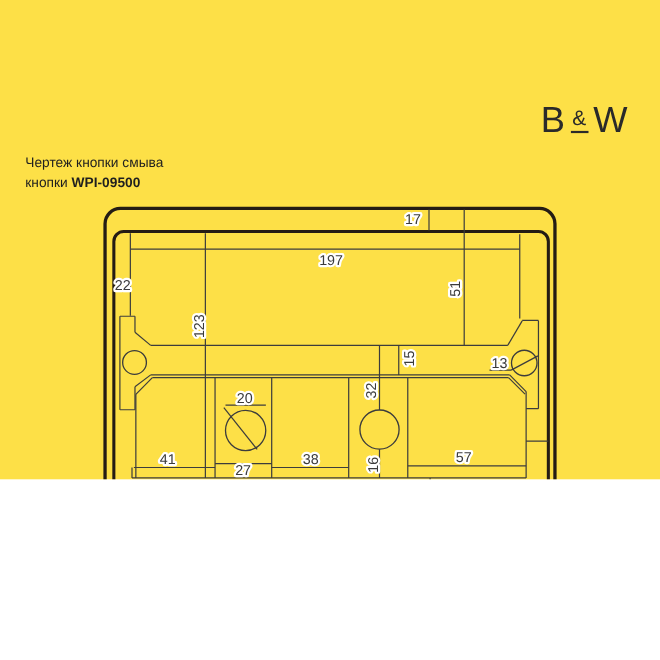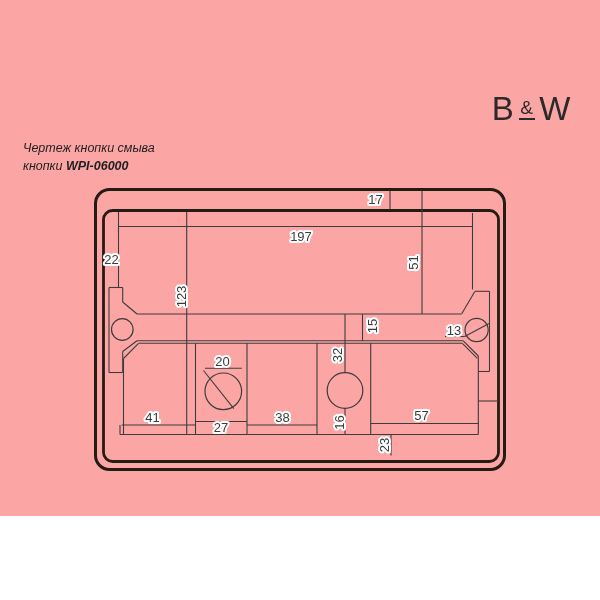--- a/index.html
+++ b/index.html
@@ -1,39 +1,39 @@
 <!DOCTYPE html>
 <html><head>
 <meta charset="utf-8">
 <style>
   html,body{margin:0;padding:0;background:#ffffff;}
-  .page{position:relative;width:600px;height:516px;background:#fca5a5;overflow:hidden;
+  .page{position:relative;width:600px;height:436px;background:#fde047;overflow:hidden;
         font-family:"Liberation Sans",sans-serif;}
   .logo{position:absolute;top:92px;right:28px;font-size:33px;font-weight:500;
         color:#2a2a2a;letter-spacing:1.5px;white-space:nowrap;line-height:1;}
   .logo .amp{display:inline-block;font-size:19px;font-weight:500;position:relative;top:-6px;
         border-bottom:2.5px solid #2a2a2a;padding:0 1px 1px 1px;margin:0 4px;line-height:1;}
-  .caption{position:absolute;left:23px;top:140px;font-size:12.5px;color:#1f1f1f;line-height:1.4;font-style:italic;}
+  .caption{position:absolute;left:23px;top:140px;font-size:12.5px;color:#1f1f1f;line-height:1.4;}
   .caption .series b{font-weight:700;}
   svg.drawing{position:absolute;left:0;top:0;}
   text.dim{font-family:"Liberation Sans",sans-serif;font-size:13px;fill:#3b3b3b;
         paint-order:stroke;stroke:#ffffff;stroke-width:4px;stroke-linejoin:round;}
 </style>
 </head>
 <body>
 
 <div class="page">
 
   <div class="logo">
     <span>B</span><span class="amp">&amp;</span><span>W</span>
   </div>
 
   <div class="caption">
     <div>Чертеж кнопки смыва</div>
-    <div class="series"><span>кнопки </span><b>WPI-06000</b></div>
+    <div class="series"><span>кнопки </span><b>WPI-09500</b></div>
   </div>
 
   <svg class="drawing" id="drawing-svg" width="600" height="600" viewBox="0 0 600 600">
       <rect x="95.5" y="189.5" width="409" height="280" rx="14" fill="none" stroke="#241c14" stroke-width="3"></rect>
       <rect x="103.5" y="210.5" width="395" height="251" rx="9" fill="none" stroke="#241c14" stroke-width="2.8"></rect>
       <line x1="118.5" y1="226.5" x2="472.5" y2="226.5" stroke="#3c3c3c" stroke-width="1.1"></line>
       <line x1="118.5" y1="212" x2="118.5" y2="287" stroke="#3c3c3c" stroke-width="1.1"></line>
       <line x1="472.5" y1="213" x2="472.5" y2="289.5" stroke="#3c3c3c" stroke-width="1.1"></line>
       <line x1="186.7" y1="212" x2="186.7" y2="434.5" stroke="#3c3c3c" stroke-width="1.1"></line>
       <line x1="422" y1="190.5" x2="422" y2="314" stroke="#3c3c3c" stroke-width="1.1"></line>

